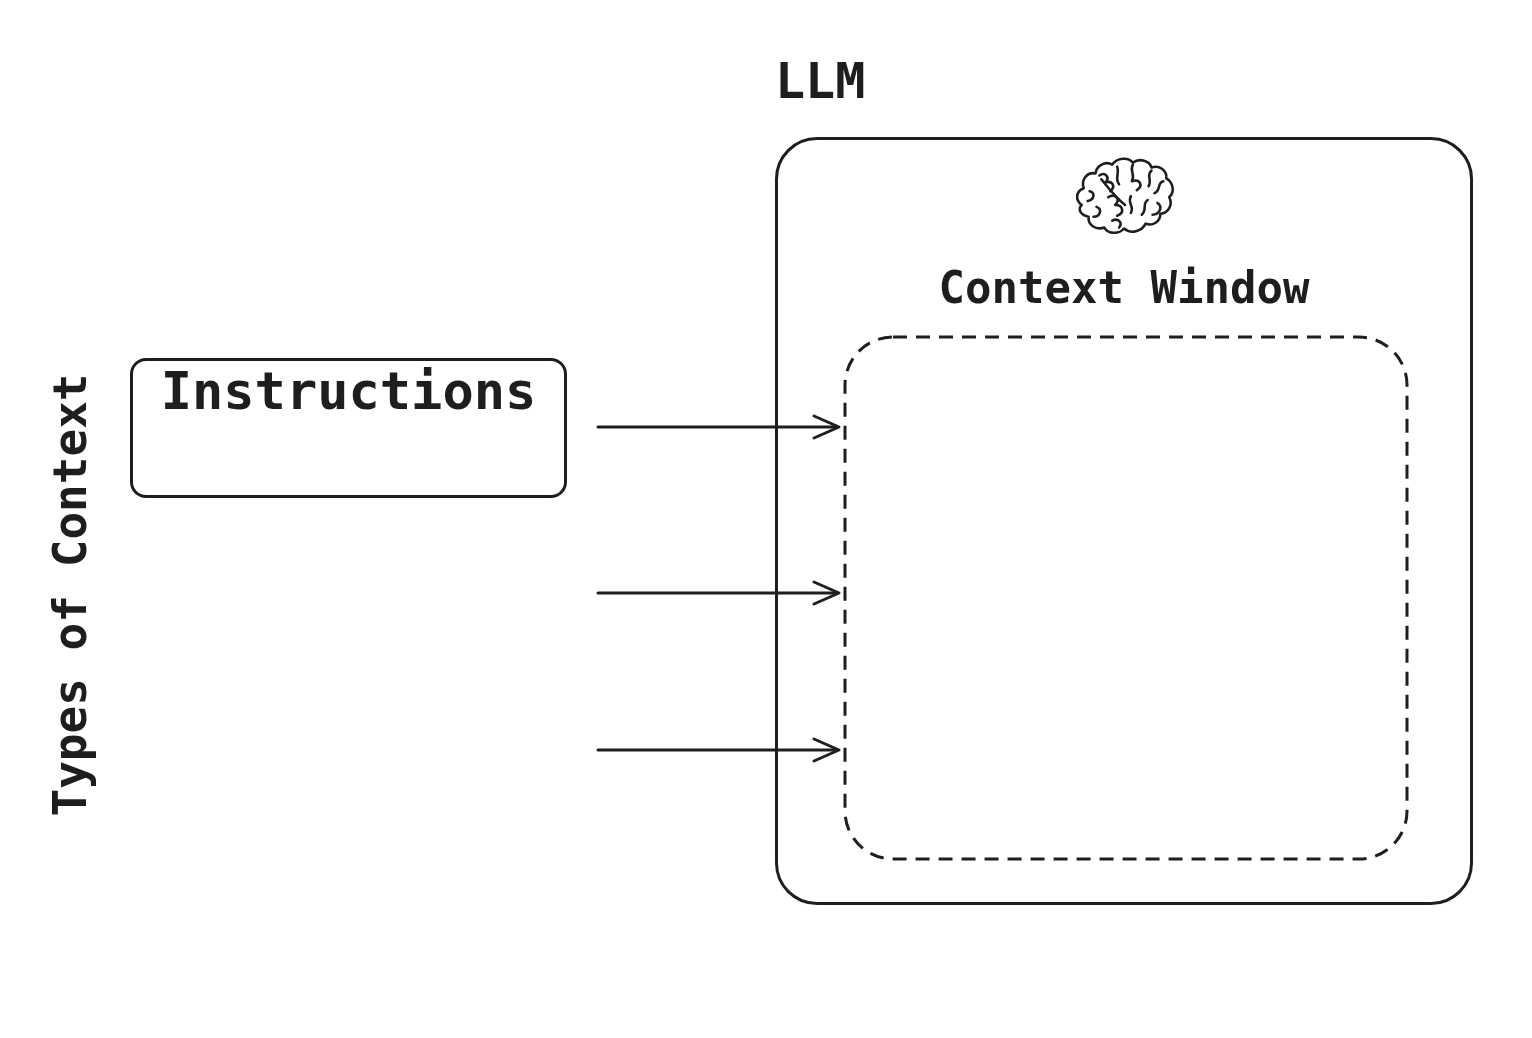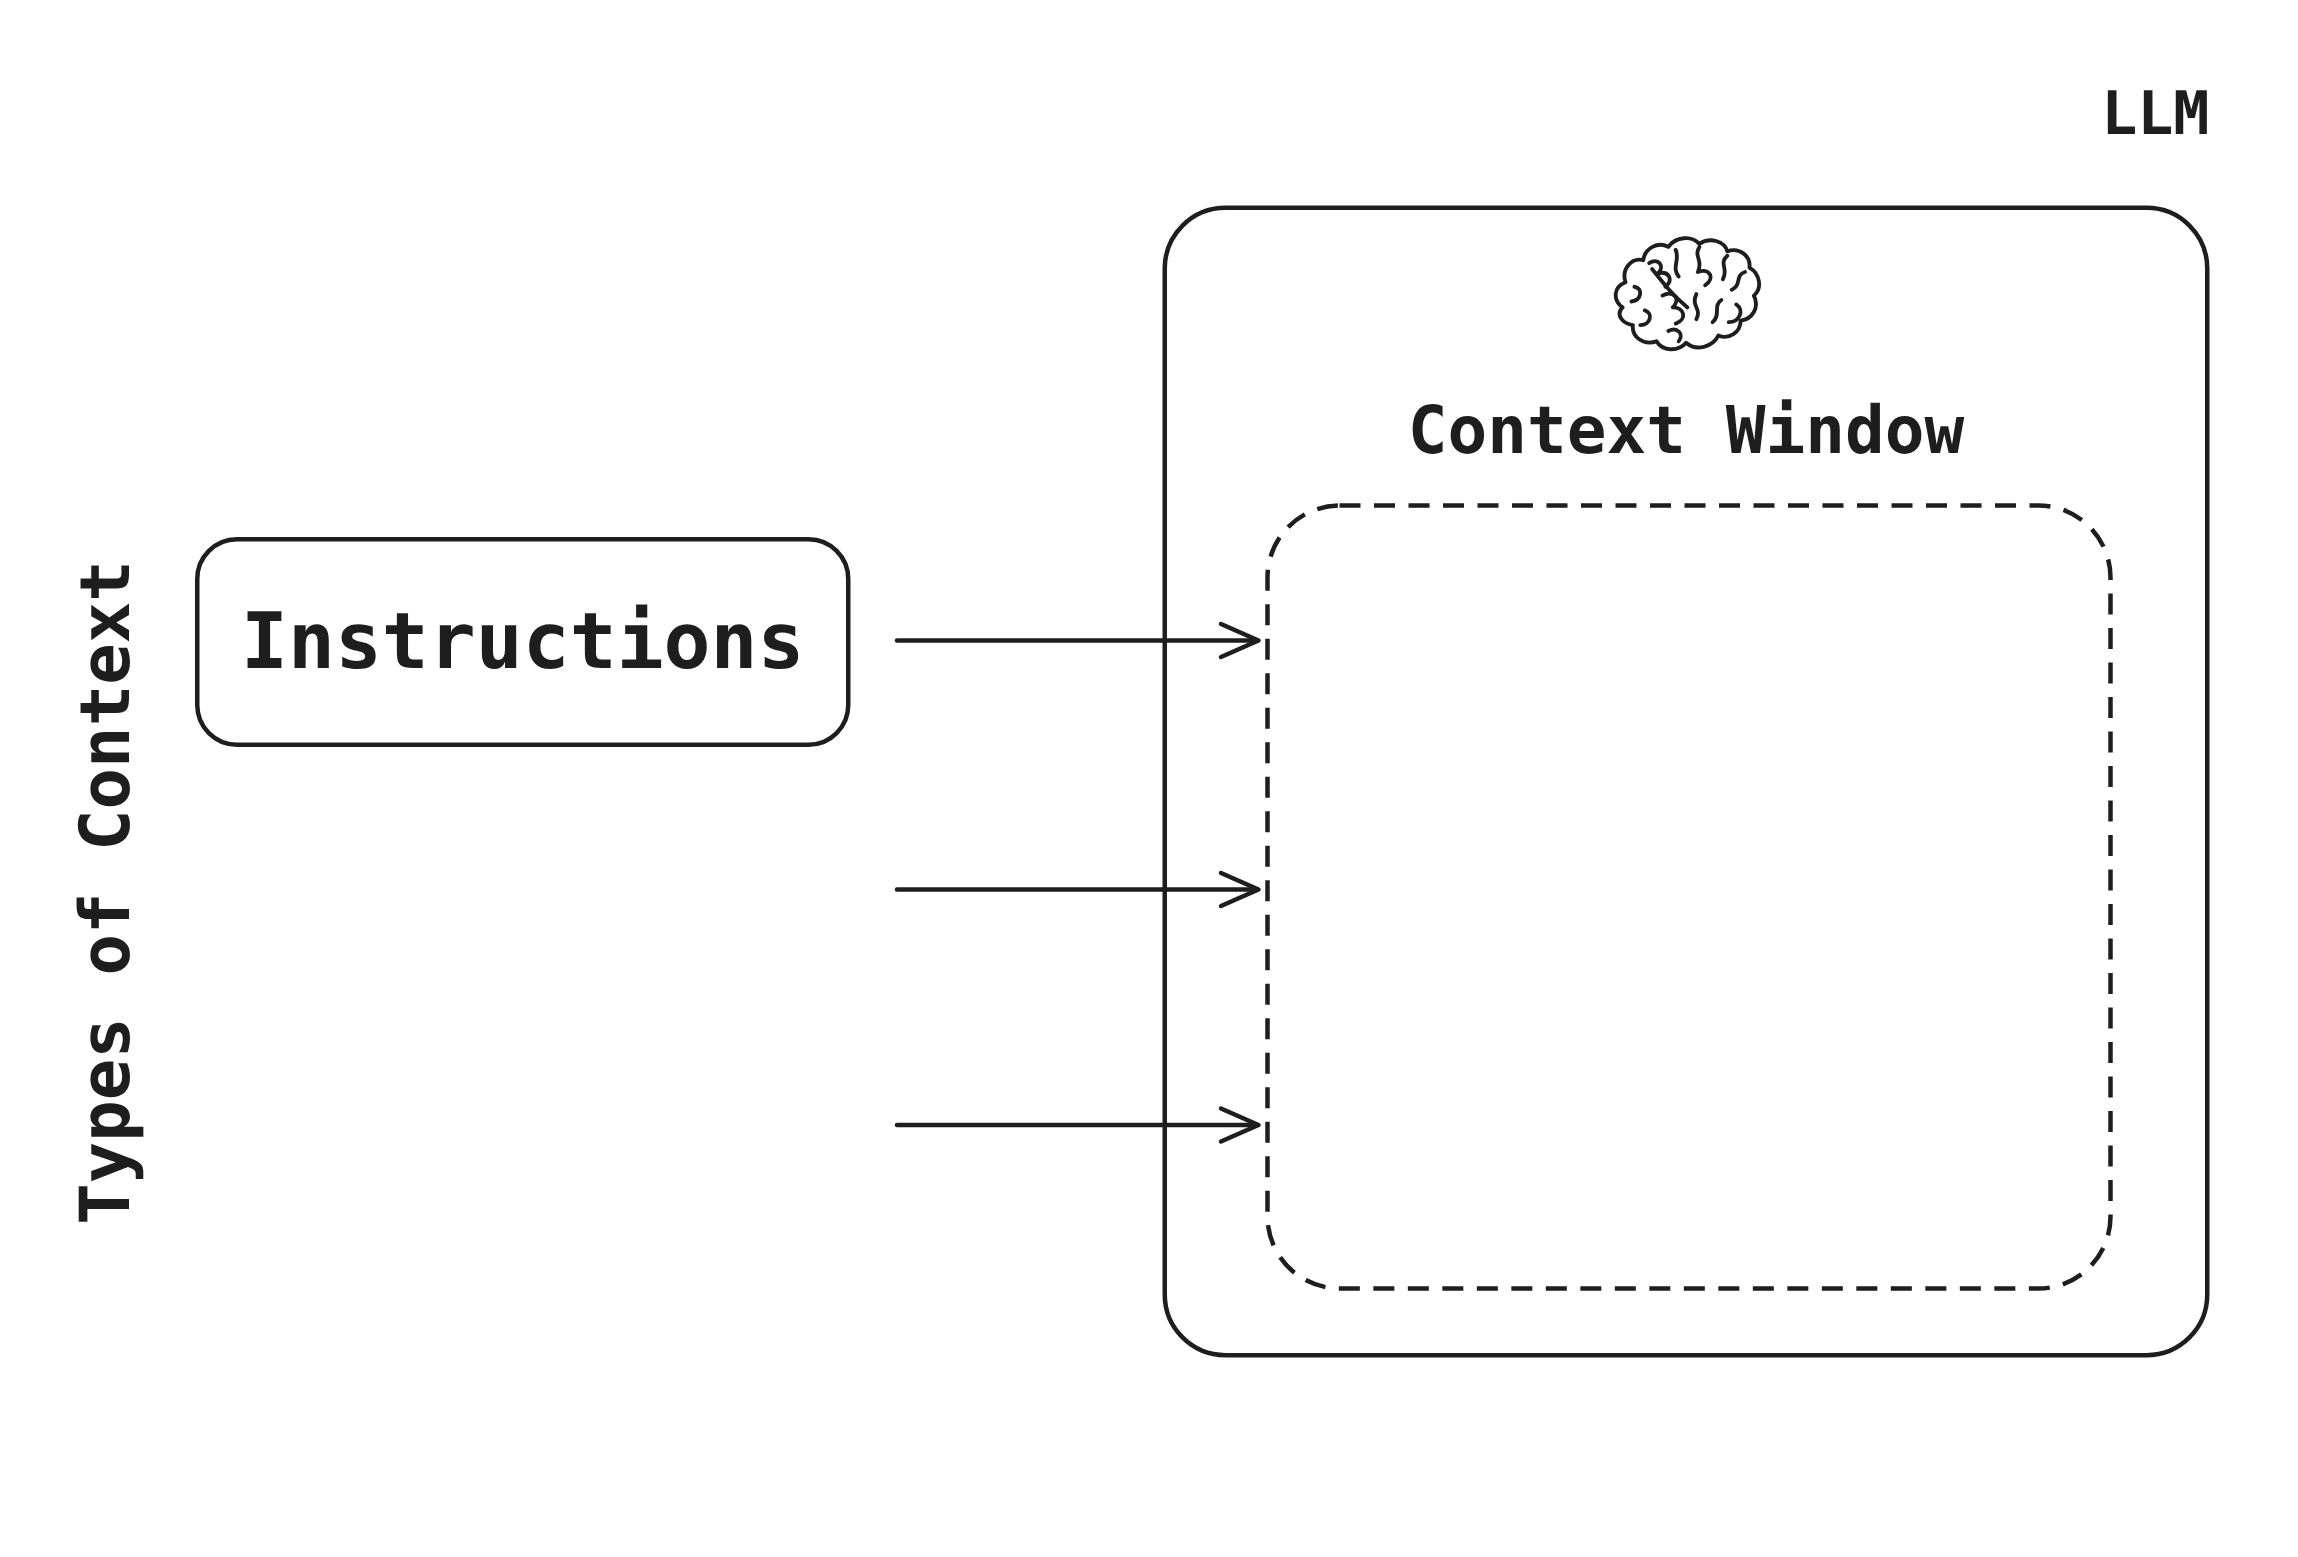--- a/index.html
+++ b/index.html
@@ -16,35 +16,35 @@
     left:70px;top:595px;
     transform:translate(-50%,-50%) rotate(-90deg);
     white-space:nowrap;
     font-size:46px;font-weight:700;
     letter-spacing:0px;
   }
   .type-box{
     position:absolute;
     left:130px;width:437px;height:140px;
     border:3.5px solid #1e1e1e;
-    border-radius:28px;
+    border-radius:16px;
     box-sizing:border-box;
-    display:flex;align-items:center;justify-content:center;
+    display:flex;align-items:flex-start;justify-content:center;
     font-size:52px;font-weight:700;
     background:#ffffff;
   }
   .arrow{
     position:absolute;
     left:596px;width:250px;height:34px;
   }
   .llm-title{
     position:absolute;
     left:775px;top:56px;width:698px;
-    text-align:right;
-    font-size:40px;font-weight:700;line-height:1;
+    text-align:left;
+    font-size:50px;font-weight:700;line-height:1;
   }
   .llm-box{
     position:absolute;
     left:775px;top:137px;width:698px;height:768px;
     border:3px solid #1e1e1e;
     border-radius:42px;
     box-sizing:border-box;
     background:transparent;
   }
   .brain{

